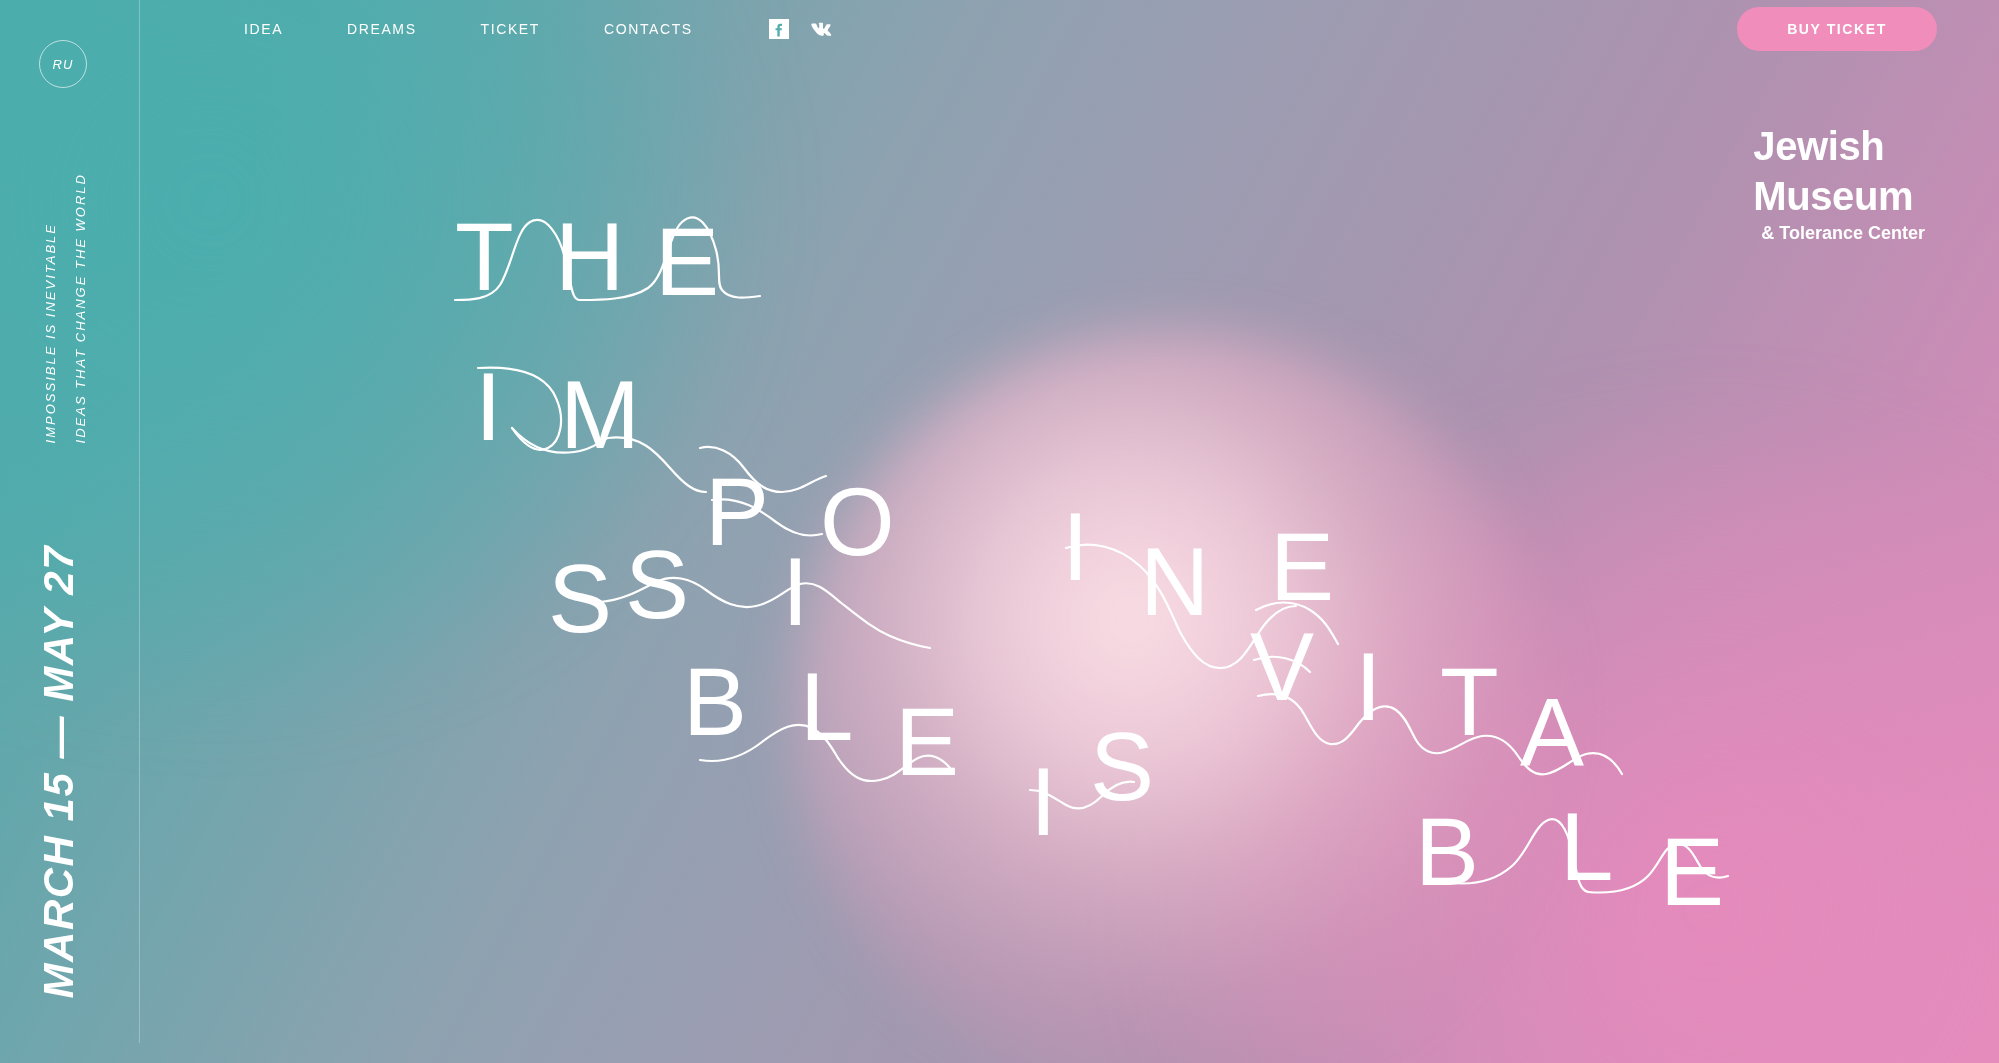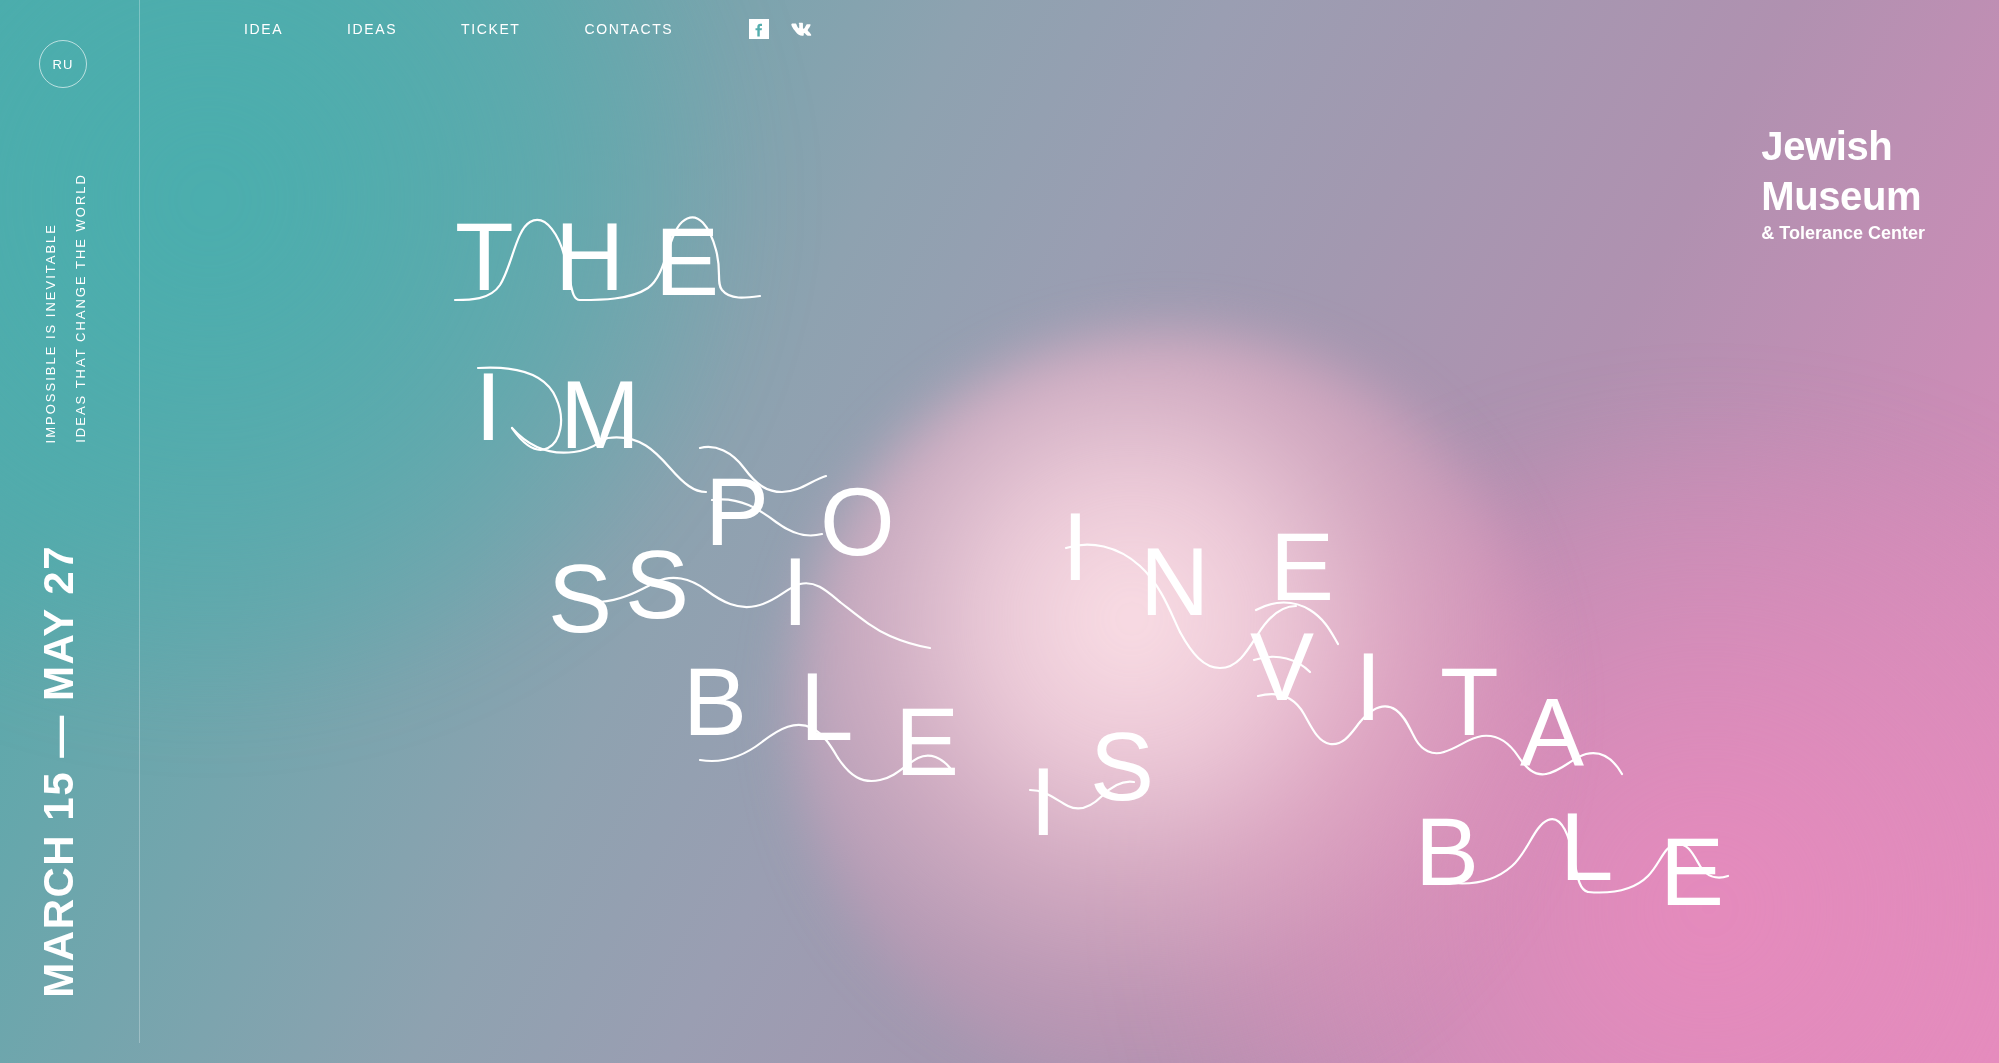--- a/index.html
+++ b/index.html
@@ -66,20 +66,21 @@
     filter:blur(44px);
     pointer-events:none;
   }
 
   
   #left-rail {
     position:absolute; left:0; top:0;
     width:140px; height:1043px;
     border-right:1px solid rgba(255,255,255,0.28);
     z-index:6;
+    font-style:italic;
   }
   #lang-toggle {
     position:absolute; left:39px; top:40px;
     width:48px; height:48px;
     border:1px solid rgba(255,255,255,0.62);
     border-radius:50%;
     color:#fff;
     font-size:13px; letter-spacing:1.2px; font-weight:500;
     display:flex; align-items:center; justify-content:center;
     cursor:pointer; user-select:none;
@@ -147,21 +148,21 @@
     line-height:1.0;
     user-select:none;
   }
   #museum-logo .l1, #museum-logo .l2 {
     font-size:40px; font-weight:700; letter-spacing:-0.4px;
     display:block;
   }
   #museum-logo .l2 { margin-top:10px; }
   #museum-logo .l3 {
     font-size:18px; font-weight:700; letter-spacing:0px;
-    display:block; margin-top:8px;
+    display:block; margin-top:8px;margin-left:8px;
   }
 
   
   #sponsor {
     position:absolute; left:212px; bottom:144px;
     z-index:7; color:#fff;
   }
   #sponsor .label {
     font-size:17px; font-weight:400;
     color:rgba(255,255,255,0.78);
@@ -269,37 +270,38 @@
       <span>RU</span>
     </div>
     <div class="vert-block" id="tagline-1">IMPOSSIBLE IS INEVITABLE</div>
     <div class="vert-block" id="tagline-2">IDEAS THAT CHANGE THE WORLD</div>
     <div class="vert-block" id="date-range">MARCH 15 — MAY 27</div>
   </div>
 
   <div id="topbar">
     <nav id="mainnav">
       <a class="nav-item" href="#">IDEA</a>
-      <a class="nav-item" href="#">IDEAS</a>
+      <a class="nav-item" href="#">DREAMS</a>
       <a class="nav-item" href="#">TICKET</a>
       <a class="nav-item" href="#">CONTACTS</a>
     </nav>
     <div id="socials">
       <a class="social-ico" href="#">
         <svg width="20" height="20" viewBox="0 0 24 24" aria-hidden="true">
           <rect x="0" y="0" width="24" height="24" fill="#ffffff"></rect>
           <path d="M15.6 8.3h-2.0c-0.35 0-0.7 0.42-0.7 0.98V11h2.7l-0.42 2.6h-2.28V21h-2.9v-7.4H7.8V11h2.2V9.3C10 7.0 11.3 5.6 13.6 5.6h2.0z" fill="#54aeae"></path>
         </svg>
       </a>
       <a class="social-ico" href="#">
         <svg width="26" height="20" viewBox="0 0 32 20" aria-hidden="true">
           <path d="M1.4 3.1h4.3c0.4 0 0.6 0.2 0.8 0.7 0.9 2.6 2.3 5.2 3.1 5.2 0.4 0 0.5-0.2 0.5-1.3V4.2c-0.1-1.0-0.5-1.2-0.9-1.3 0.4-0.5 1.0-0.6 2.5-0.6h1.6c1.1 0 1.4 0.4 1.4 1.3v5.0c0 0.8 0.3 1.0 0.6 1.0 0.4 0 0.9-0.3 1.8-1.6 0.9-1.4 1.6-3.0 1.6-3.0 0.2-0.5 0.5-0.7 1.0-0.7h3.3c1.0 0 1.2 0.5 1.0 1.2-0.4 1.7-3.2 5.3-3.2 5.3-0.3 0.5-0.4 0.7 0 1.2 0.3 0.4 1.2 1.2 1.8 1.9 1.1 1.3 2.0 2.4 2.2 3.1 0.3 0.8-0.1 1.2-0.9 1.2h-3.3c-0.8 0-1.2-0.4-2.1-1.4-0.8-0.9-1.5-1.8-2.2-1.8-0.4 0-0.6 0.3-0.6 1.3v1.1c0 0.6-0.2 0.9-1.9 0.9-2.8 0-5.9-1.7-8.1-4.9C1.7 9.1 0.4 5.4 0.4 4.6c0-0.5 0.2-1.0 0.6-1.1z" fill="#ffffff"></path>
         </svg>
       </a>
     </div>
+    <button id="buy-ticket">BUY TICKET</button>
   </div>
 
   <div id="museum-logo">
     <span class="l1">Jewish</span>
     <span class="l2">Museum</span>
     <span class="l3">&amp; Tolerance Center</span>
   </div>
 
 
 </div>

